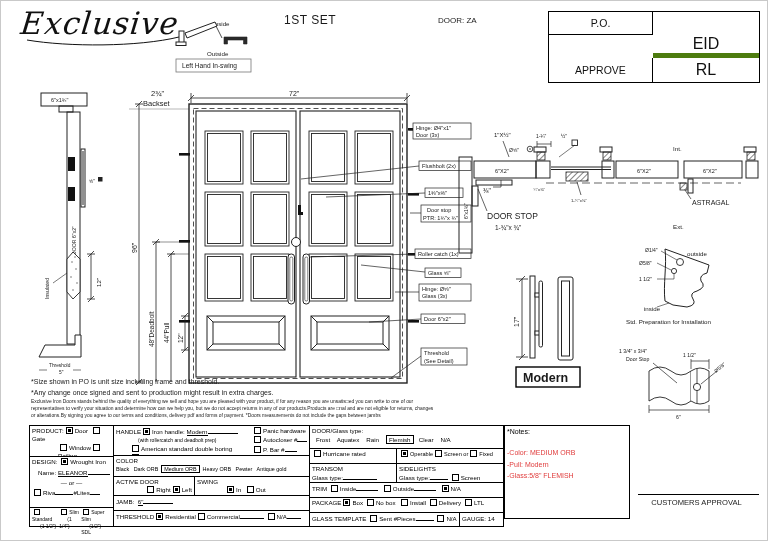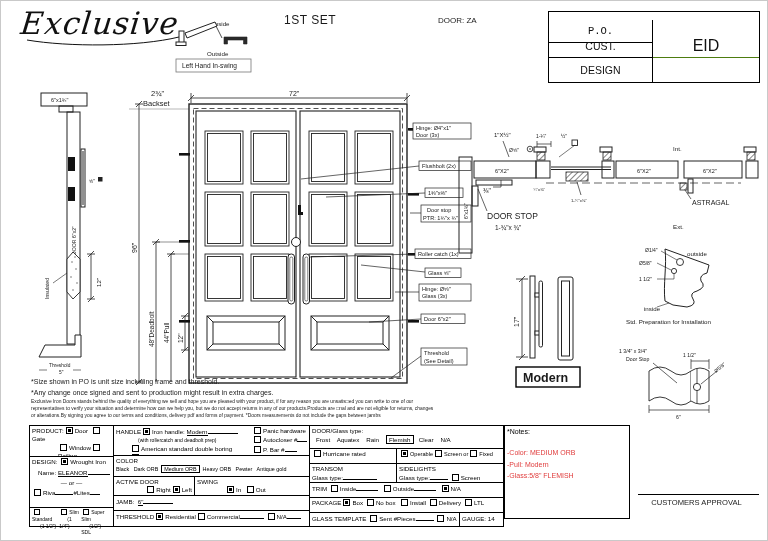--- a/index.html
+++ b/index.html
@@ -51,24 +51,24 @@
     <path d="M55,28 h23 v7 h-3.5 v-4 h-16 v4 h-3.5 z" fill="#2a2a2a" stroke="#222" stroke-width="0.6"></path>
     <text x="38" y="47" font-size="6.2">Outside</text>
     <rect x="7" y="50" width="75" height="13" fill="#fff" stroke="#777" stroke-width="0.8"></rect>
     <text x="13" y="59" font-size="6.6">Left Hand In-swing</text>
   </svg>
 
   <div class="abs lbl" style="left:283px;top:12px;font-size:12px;letter-spacing:0.5px;">1ST SET</div>
   <div class="abs lbl" style="left:437px;top:15px;font-size:8px;">DOOR: ZA</div>
 
   <div class="abs ptable" style="left:547px;top:10px;width:210px;height:70px;">
-    <div class="cell" style="left:0;top:8px;width:104px;height:23px;border-right:1px solid #000;border-bottom:1px solid #000;font-size:10.5px;font-family:Liberation Mono, monospace;">P.O.</div>
-    <div class="cell" style="left:0;top:23px;width:104px;height:23px;border-right:1px solid #000;border-bottom:1px solid #000;font-size:10.5px;">CUST.</div>
-    <div class="cell" style="left:104px;top:23px;width:106px;height:23px;border-bottom:1px solid #4d7c0f;font-size:16px;">EID</div>
-    <div class="cell" style="left:0;top:46px;width:104px;height:24px;border-right:1px solid #000;font-size:10.5px;">DESIGN</div>
+    <div class="cell" style="left:0;top:0;width:104px;height:23px;border-right:1px solid #000;border-bottom:1px solid #000;font-size:10.5px;">P.O.</div>
+    <div class="cell" style="left:104px;top:23px;width:106px;height:23px;border-bottom:5px solid #4d7c0f;font-size:16px;">EID</div>
+    <div class="cell" style="left:0;top:46px;width:104px;height:24px;border-right:1px solid #000;font-size:10.5px;">APPROVE</div>
+    <div class="cell" style="left:104px;top:46px;width:106px;height:24px;font-size:16px;">RL</div>
   </div>
 
   <svg class="abs" style="left:28px;top:86px;" width="112" height="300" viewBox="0 0 112 300">
     <g stroke="#222" stroke-width="1" fill="none">
       <rect x="12" y="6" width="46" height="13"></rect>
       <rect x="30" y="19" width="14" height="6"></rect>
       <rect x="38" y="25" width="13" height="232"></rect>
       <rect x="52" y="62" width="4" height="58"></rect>
       <line x1="54" y1="64" x2="54" y2="118"></line>
     </g>

